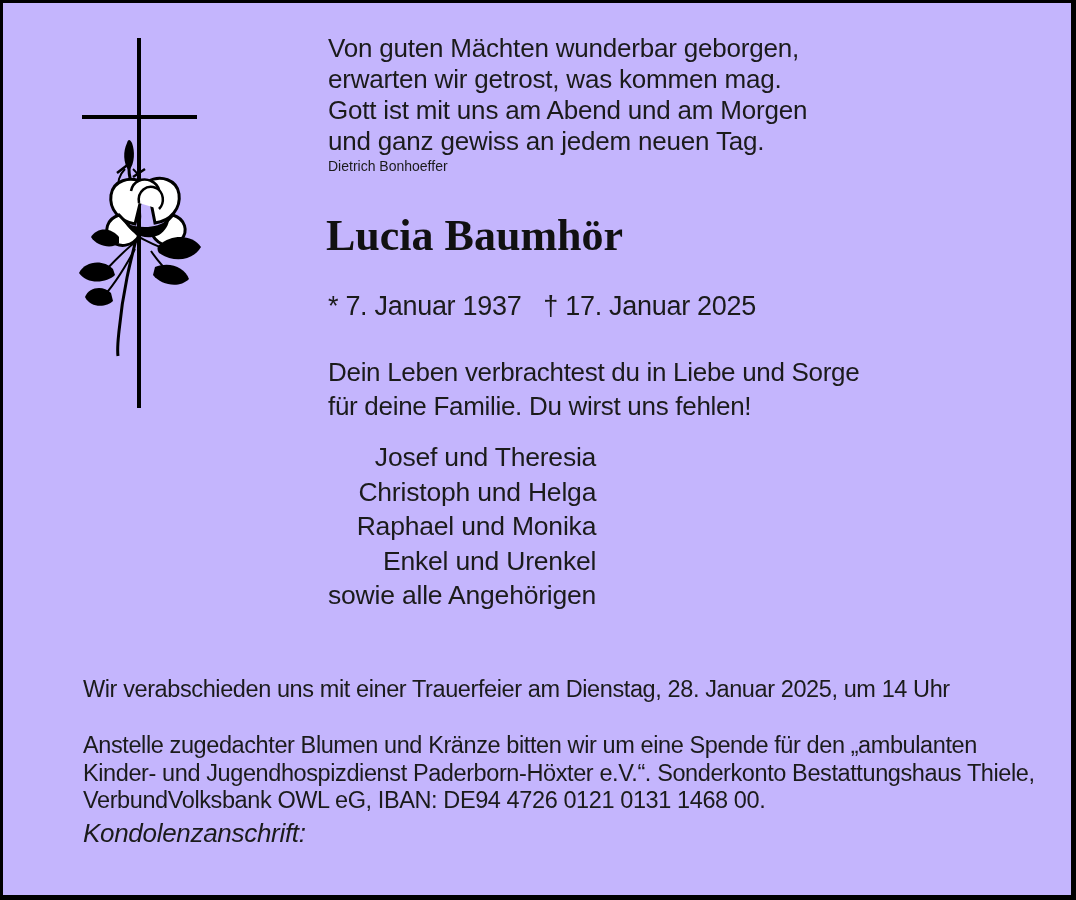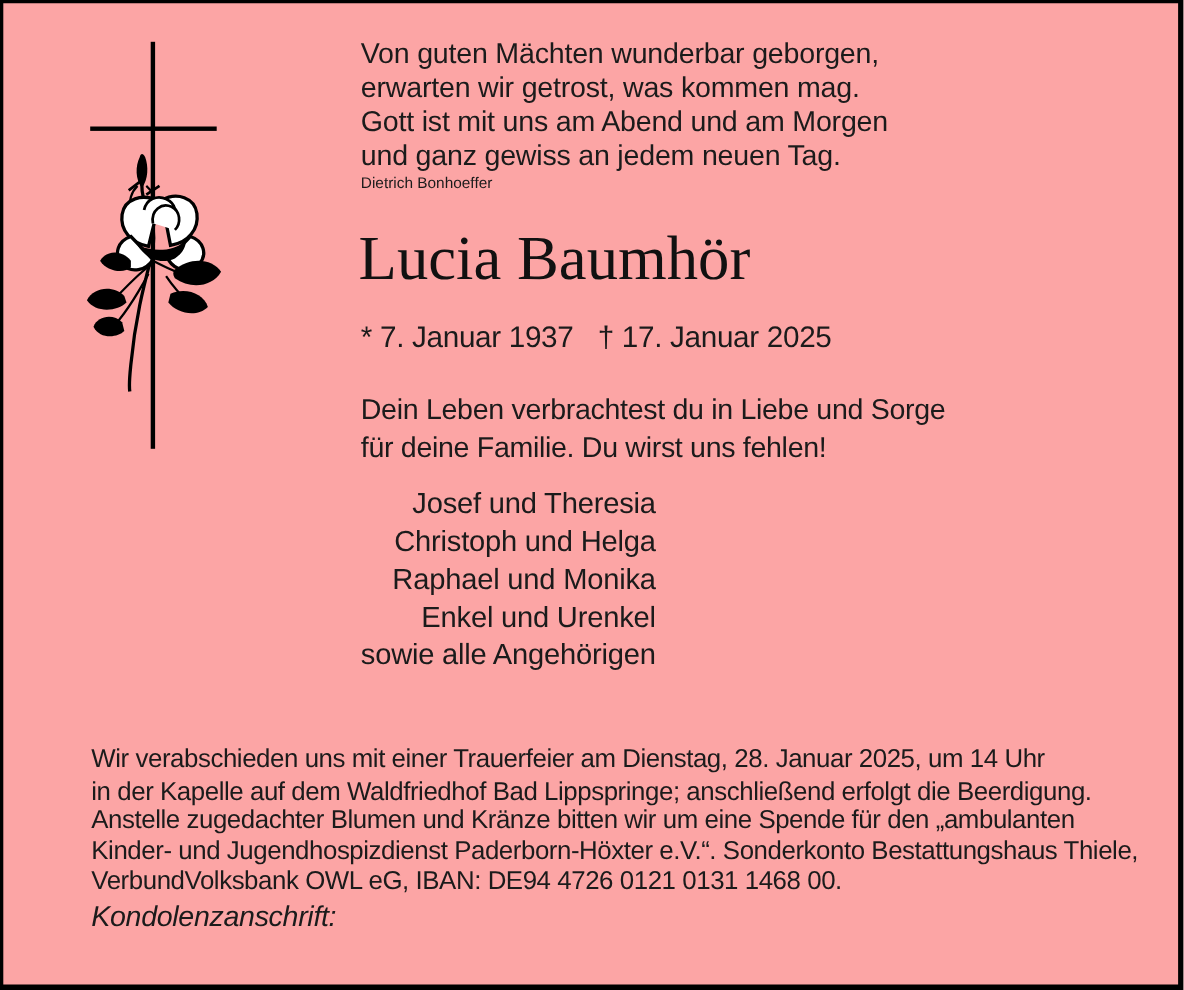--- a/index.html
+++ b/index.html
@@ -5,21 +5,21 @@
   html, body {
     margin: 0;
     padding: 0;
     background: #ffffff;
   }
   .page {
     position: relative;
     width: 1076px;
     height: 900px;
     box-sizing: border-box;
-    background: #fca5a5;
+    background: #c4b5fd;
     border-style: solid;
     border-color: #000000;
     border-width: 3px 5px 5px 3px;
     overflow: hidden;
     font-family: "Liberation Sans", sans-serif;
     color: #1b1b1b;
   }
   .abs { position: absolute; }
   .emblem { left: 58px; top: 28px; width: 175px; height: 385px; }
 
@@ -37,22 +37,22 @@
   }
   .name-row {
     left: 323px; top: 200px;
     display: flex;
     align-items: baseline;
     gap: 18px;
     white-space: nowrap;
   }
   .deceased-name {
     font-family: "Liberation Serif", serif;
-    font-weight: 400;
-    font-size: 57px;
+    font-weight: 700;
+    font-size: 44px;
     line-height: 66px;
     color: #111111;
   }
   .maiden-name {
     font-size: 25px;
     letter-spacing: -0.2px;
   }
   .dates {
     left: 325px; top: 288px;
     display: flex;
@@ -164,21 +164,20 @@
   <div class="abs mourners">
     <div>Josef und Theresia</div>
     <div>Christoph und Helga</div>
     <div>Raphael und Monika</div>
     <div>Enkel und Urenkel</div>
     <div>sowie alle Angehörigen</div>
   </div>
 
   <div class="abs funeral">
     <div>Wir verabschieden uns mit einer Trauerfeier am Dienstag, 28. Januar 2025, um 14 Uhr</div>
-    <div>in der Kapelle auf dem Waldfriedhof Bad Lippspringe; anschließend erfolgt die Beerdigung.</div>
   </div>
 
   <div class="abs donation">
     <div>Anstelle zugedachter Blumen und Kränze bitten wir um eine Spende für den „ambulanten</div>
     <div>Kinder- und Jugendhospizdienst Paderborn-Höxter e.V.“. Sonderkonto Bestattungshaus Thiele,</div>
     <div>VerbundVolksbank OWL eG, IBAN: DE94 4726 0121 0131 1468 00.</div>
   </div>
 
   <div class="abs condolence">
     <div>Kondolenzanschrift:</div>

